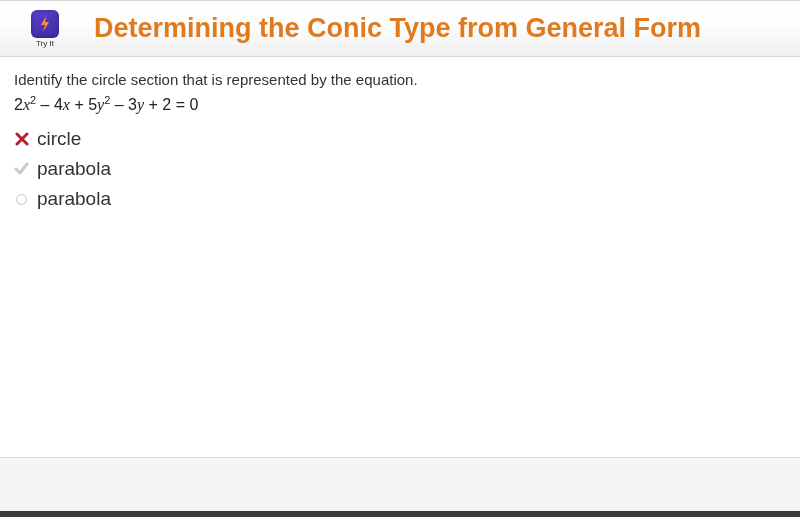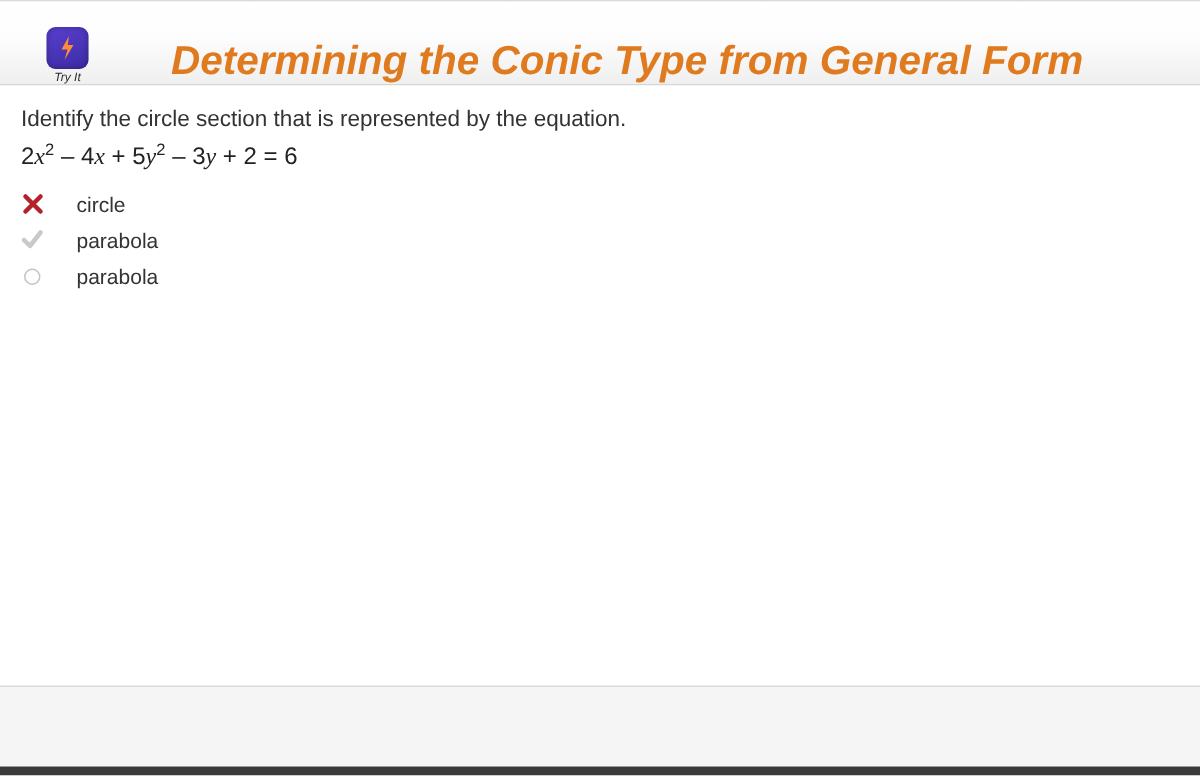--- a/index.html
+++ b/index.html
@@ -14,24 +14,22 @@
     width: 800px; height: 517px;
     display: flex;
     flex-direction: column;
     border-top: 1px solid #d9d9d9;
   }
   .header {
     height: 56px;
     background: linear-gradient(to bottom, #ffffff 0%, #fdfdfd 45%, #efefef 100%);
     border-bottom: 1px solid #d6d6d6;
     display: flex;
-    align-items: flex-end;
+    align-items: center;
     padding: 0 14px 0 28px;
-    gap: 20px;
-    font-style: italic;
   }
   .badge {
     width: 34px;
     display: flex;
     flex-direction: column;
     align-items: center;
     gap: 0;
   }
   .badge-box {
     width: 28px; height: 28px;
@@ -75,22 +73,22 @@
   .equation .var { font-style: italic; font-family: "Times New Roman", Times, serif; }
   .equation sup { font-size: 11px; vertical-align: super; }
   .options {
     display: flex;
     flex-direction: column;
     gap: 8px;
   }
   .option {
     display: flex;
     align-items: center;
-    gap: 22px;
-    font-size: 14px;
+    gap: 8px;
+    font-size: 19px;
     color: #333;
   }
   .opt-icon {
     width: 15px; height: 15px;
     display: inline-flex;
     align-items: center;
     justify-content: center;
     flex: 0 0 15px;
   }
   .radio-empty {
@@ -121,21 +119,21 @@
         </svg>
       </div>
       <div class="badge-label">Try It</div>
     </div>
     <div class="title">Determining the Conic Type from General Form</div>
   </div>
 
   <div class="body">
     <div class="prompt">Identify the circle section that is represented by the equation.</div>
     <div class="equation">
-      <span>2</span><span class="var">x</span><sup>2</sup><span> – 4</span><span class="var">x</span><span> + 5</span><span class="var">y</span><sup>2</sup><span> – 3</span><span class="var">y</span><span> + 2 = 6</span>
+      <span>2</span><span class="var">x</span><sup>2</sup><span> – 4</span><span class="var">x</span><span> + 5</span><span class="var">y</span><sup>2</sup><span> – 3</span><span class="var">y</span><span> + 2 = 0</span>
     </div>
 
     <div class="options">
       <div class="option">
         <span class="opt-icon">
           <svg width="14" height="14" viewBox="0 0 14 14">
               <path d="M2 2 L12 12 M12 2 L2 12" stroke="#b3222a" stroke-width="3" stroke-linecap="round"></path>
             </svg>
         </span>
         <span>circle</span>

